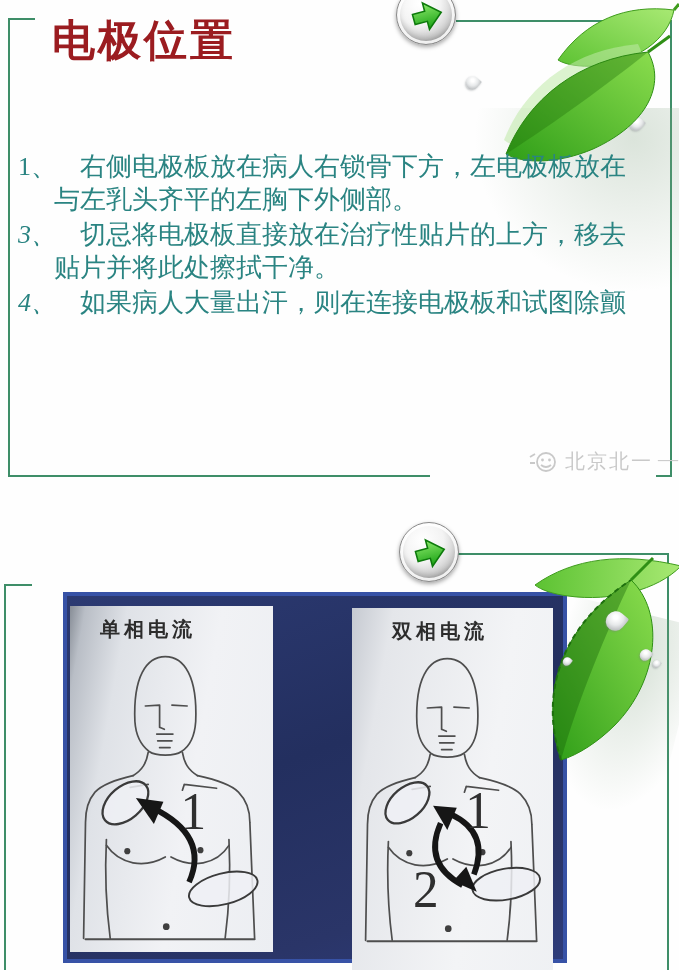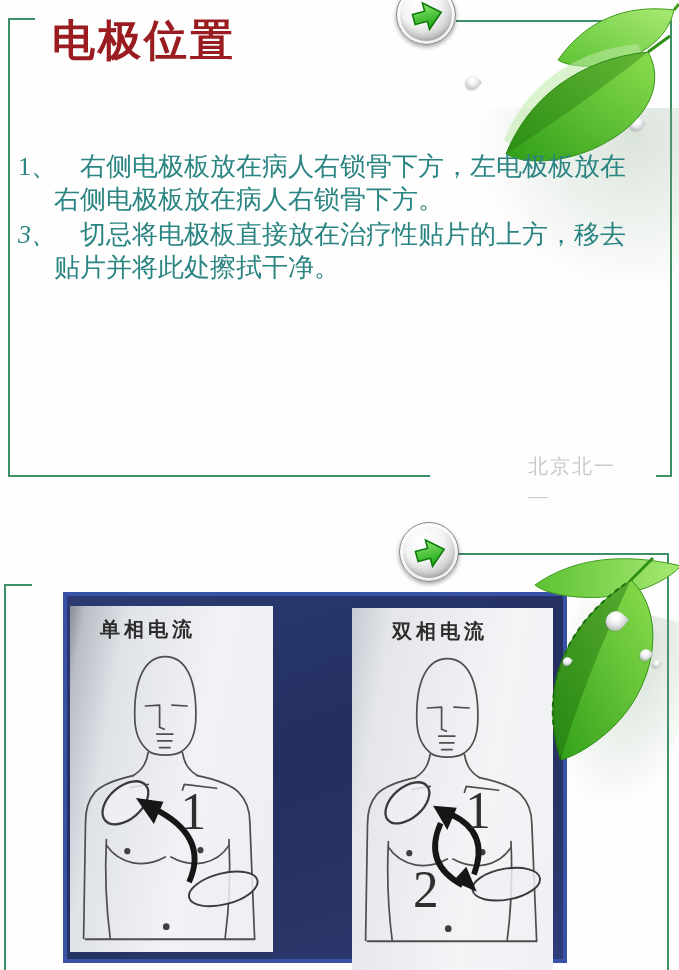--- a/index.html
+++ b/index.html
@@ -24,21 +24,21 @@
   .point{ margin-bottom:2px; }
   .point .l1, .point .l2{ white-space:nowrap; }
   .point .num{ display:inline-block; min-width:62px; }
   .point .num.script{ font-style:italic; }
   .point .l2{ padding-left:36px; }
   .script-inline{ font-style:italic; letter-spacing:0; }
   
   .watermark{
     position:absolute; left:528px; top:448px; height:30px;
     display:flex; align-items:flex-start; gap:5px;
-    color:#c9c9c9; font-size:20px; letter-spacing:2px; white-space:nowrap;flex-direction:column;
+    color:#c9c9c9; font-size:20px; letter-spacing:2px; white-space:nowrap;
   }
   
   .nav-btn{
     position:absolute; width:60px; height:60px; border-radius:50%;
     background:radial-gradient(circle at 38% 30%, #ffffff 0%, #f3f3f3 40%, #cfcfcf 66%, #989898 88%, #828282 100%);
     border:1px solid #8a8a8a;
     box-shadow:0 2px 4px rgba(0,0,0,.35), inset 0 0 0 3px rgba(255,255,255,.85), inset 0 -5px 7px rgba(0,0,0,.22);
   }
   .nav-btn svg{ position:absolute; left:9px; top:9px; }
   #nav1{ left:396px; top:-15px; }
@@ -131,29 +131,30 @@
             <stop offset="1" stop-color="#17a012"></stop>
           </linearGradient>
         </defs>
       <polygon points="7,15 19,15 19,7 34,20 19,33 19,25 7,25" fill="url(#ag1)" stroke="#0d7a0b" stroke-width="1.5" transform="rotate(-15 20 20)"></polygon>
     </svg>
   </div>
 
   <div class="body-text">
     <div class="point">
       <div class="l1"><span class="num">1、</span><span>右侧电极板放在病人右锁骨下方，左电极板放在</span></div>
-      <div class="l2">右侧电极板放在病人右锁骨下方。</div>
+      <div class="l2">与左乳头齐平的左胸下外侧部。</div>
     </div>
     <div class="point">
     </div>
     <div class="point">
       <div class="l1"><span class="num script">3、</span><span>切忌将电极板直接放在治疗性贴片的上方，移去</span></div>
       <div class="l2">贴片并将此处擦拭干净。</div>
     </div>
     <div class="point">
+      <div class="l1"><span class="num script">4、</span><span>如果病人大量出汗，则在连接电极板和试图除颤</span></div>
     </div>
   </div>
 
   <div class="watermark">
     <svg width="32" height="28" viewBox="0 0 32 28">
       <g stroke="#c9c9c9" stroke-width="1.8" fill="none">
         <path d="M2,9 L7,6 M2,15 L7,15"></path>
         <circle cx="18" cy="14" r="9"></circle>
         <path d="M13,17 Q18,21 23,17"></path>
       </g>

